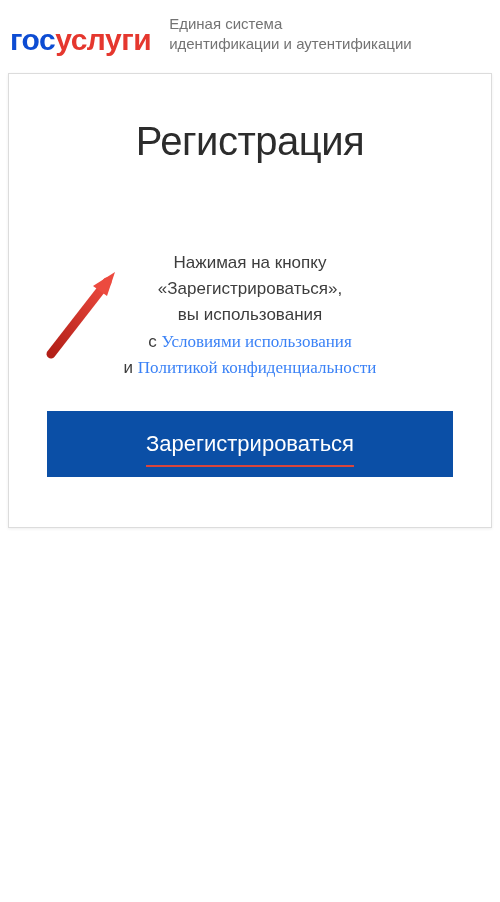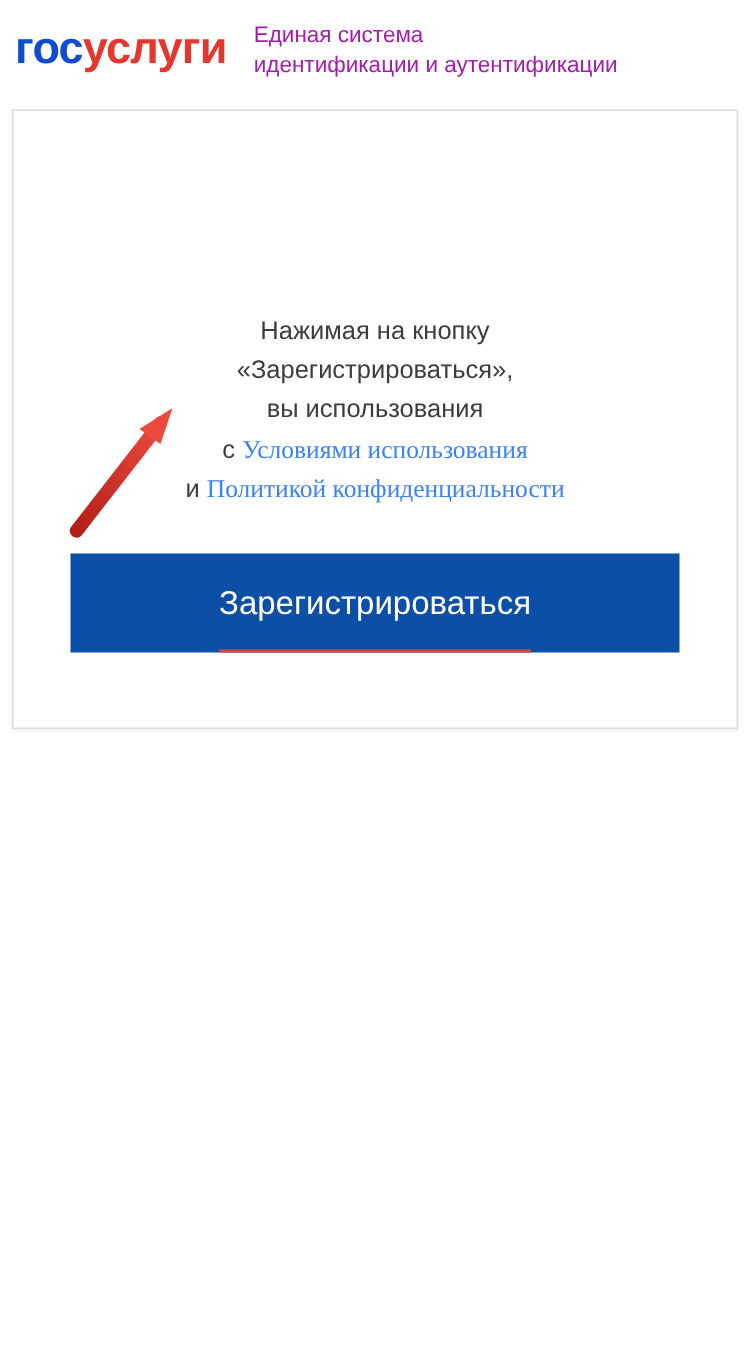--- a/index.html
+++ b/index.html
@@ -8,37 +8,37 @@
       padding: 0;
     }
     body {
       font-family: Arial, Helvetica, sans-serif;
       background: #fff;
       width: 500px;
       position: relative;
     }
     .header {
       display: flex;
-      align-items: center;
+      align-items: flex-end;
       padding: 12px 10px 18px 10px;
       gap: 18px;
     }
     .logo {
       font-family: Arial, Helvetica, sans-serif;
       font-weight: 700;
       font-size: 30px;
       letter-spacing: -0.5px;
       line-height: 1;
       white-space: nowrap;
     }
     .logo .p1 { color: #0d4cd3; }
     .logo .p2 { color: #e5372e; }
     .header-subtitle {
       font-size: 15px;
-      color: #a21caf;
+      color: #737373;
       line-height: 1.35;
       padding-top: 2px;
     }
     .panel-wrap {
       padding: 0 8px 12px 8px;
     }
     .panel {
       background: #fff;
       border: 1px solid #dcdcdc;
       box-shadow: 0 1px 3px rgba(0,0,0,0.07);
@@ -91,21 +91,21 @@
       height: 66px;
       background: #0b4fa6;
       color: #fff;
       border: none;
       font-size: 22px;
       cursor: pointer;
       position: relative;
     }
     .submit .uline {
       border-bottom: 2px solid #d9453c;
-      padding-bottom: 19px;
+      padding-bottom: 9px;
     }
     
     .arrow1 {
       position: absolute;
       left: 41px;
       top: 266px;
       pointer-events: none;
     }
     .arrow2 {
       position: absolute;
@@ -122,20 +122,21 @@
     <span class="p1">гос</span><span class="p2">услуги</span>
   </div>
   <div class="header-subtitle">
     <span>Единая система</span><br>
     <span>идентификации и аутентификации</span>
   </div>
 </div>
 
 <div class="panel-wrap">
   <div class="panel">
+    <h1 class="title">Регистрация</h1>
 
 
     <div class="agreement">
       <span>Нажимая на кнопку</span><br>
       <span>«Зарегистрироваться»,</span><br>
       <span>вы использования</span><br>
       <span>с </span><a href="#">Условиями использования</a><br>
       <span>и </span><a href="#">Политикой конфиденциальности</a>
     </div>
 

